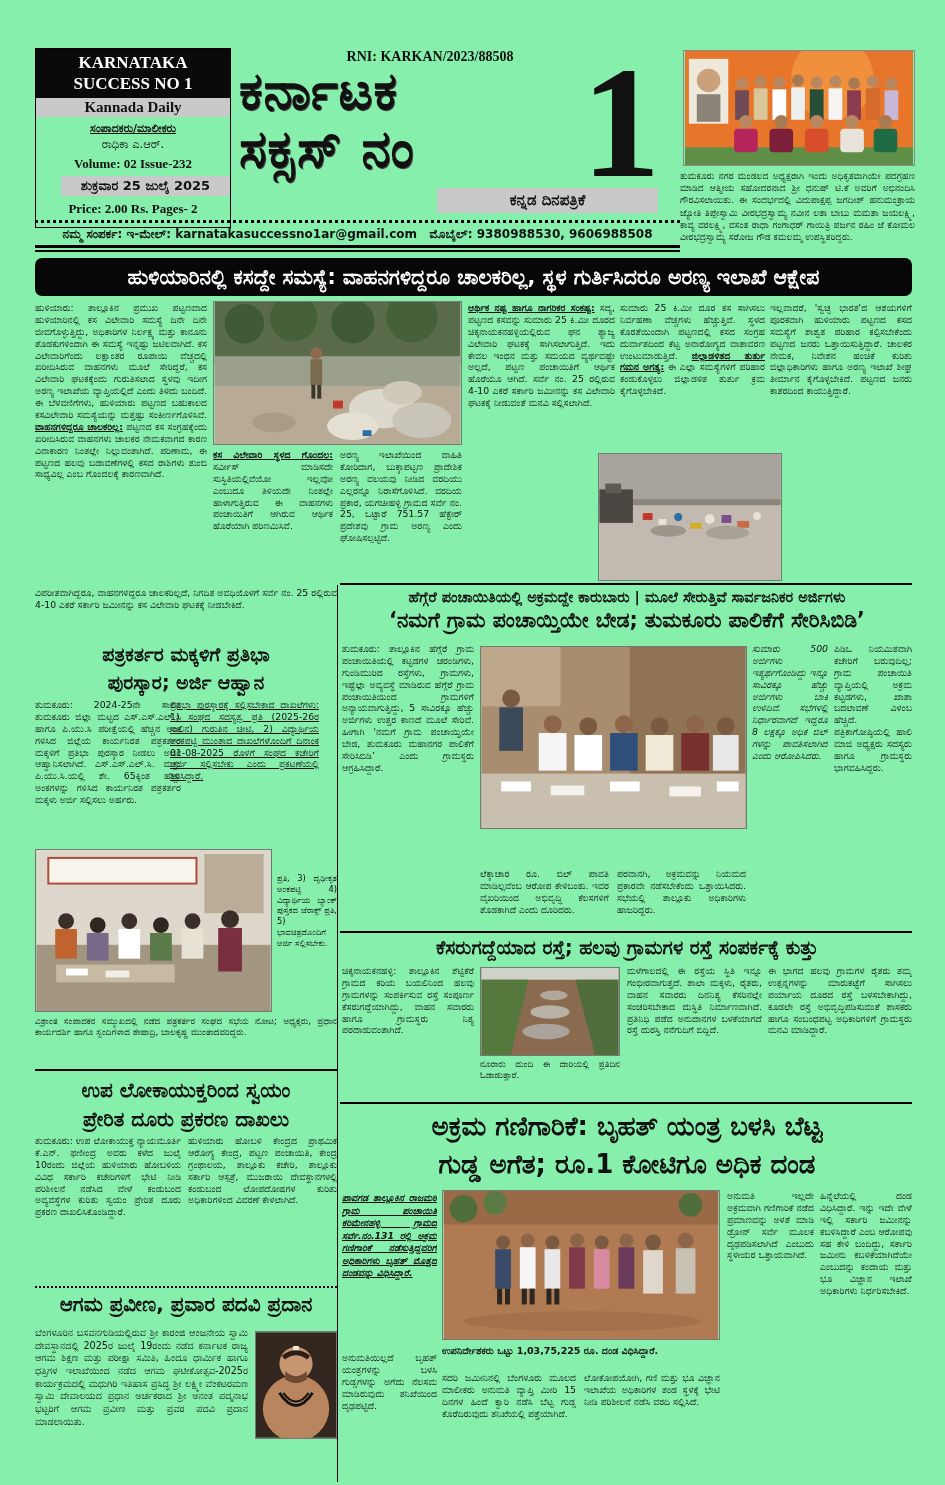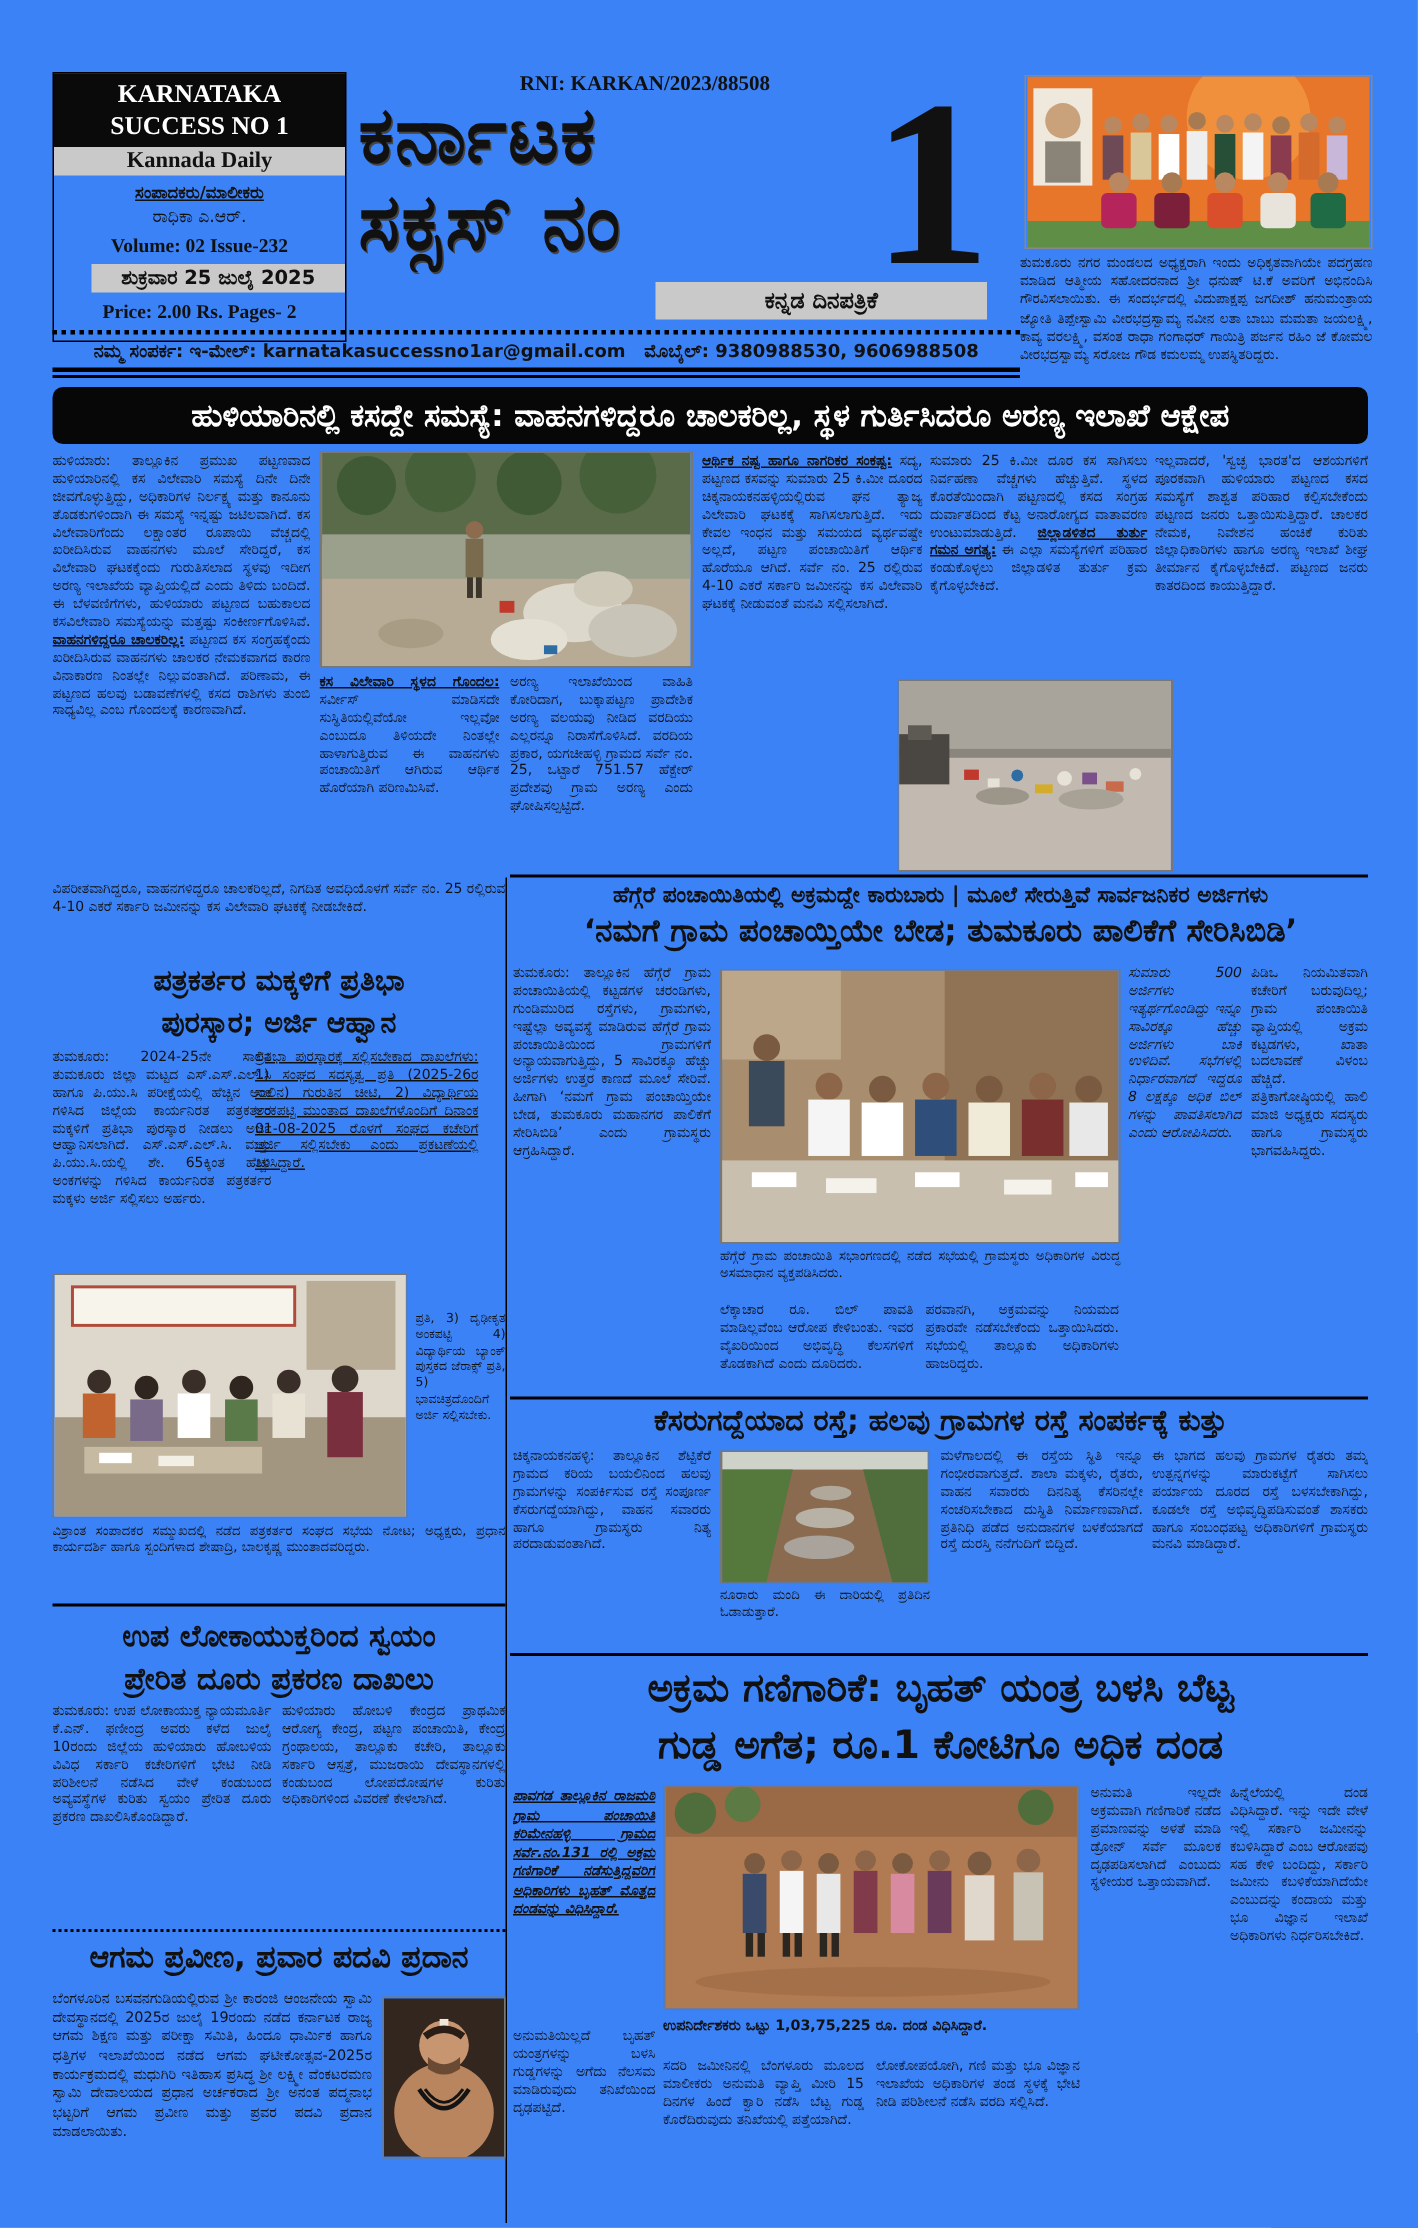--- a/index.html
+++ b/index.html
@@ -1,16 +1,16 @@
 <!DOCTYPE html>
 <html><head>
 <meta charset="utf-8">
 <style>
   html,body{margin:0;padding:0;background:#9a9a9a;}
-  .page{position:relative;width:945px;height:1485px;background:#3b82f6;margin:0 auto;
+  .page{position:relative;width:945px;height:1485px;background:#86efac;margin:0 auto;
         font-family:"DejaVu Sans",sans-serif;color:#111;overflow:hidden;}
   .abs{position:absolute;box-sizing:border-box;}
   .just{text-align:justify;font-size:9.3px;line-height:1.28;overflow:hidden;}
   .sub{font-weight:bold;text-decoration:underline;}
   .serif{font-family:"Liberation Serif","DejaVu Serif",serif;}
   .ctr{text-align:center;}
   .b{font-weight:bold;}
   .rule{background:#000;}
   .dotted{border-top:3px dotted #000;}
   .dotted2{border-top:2px dotted #000;}
@@ -200,21 +200,20 @@
         <rect x="234" y="89" width="26" height="36" fill="#e8e8e8"></rect>
     </g>
     <rect y="128" width="267" height="55" fill="#c9bfae"></rect>
     <rect x="20" y="136" width="30" height="10" fill="#fff"></rect>
       <rect x="70" y="140" width="34" height="10" fill="#f4f2ea"></rect>
     <rect x="130" y="136" width="30" height="10" fill="#fff"></rect>
       <rect x="190" y="141" width="32" height="10" fill="#f4f2ea"></rect>
     <rect x="238" y="136" width="22" height="10" fill="#fff"></rect>
   </svg>
 
-  <div class="abs cap" style="left:480px;top:833px;width:267px;height:30px;">ಹೆಗ್ಗೆರೆ ಗ್ರಾಮ ಪಂಚಾಯಿತಿ ಸಭಾಂಗಣದಲ್ಲಿ ನಡೆದ ಸಭೆಯಲ್ಲಿ ಗ್ರಾಮಸ್ಥರು ಅಧಿಕಾರಿಗಳ ವಿರುದ್ಧ ಅಸಮಾಧಾನ ವ್ಯಕ್ತಪಡಿಸಿದರು.</div>
 
   <div class="abs just" style="left:480px;top:868px;width:129px;height:62px;">ಲೆಕ್ಕಾಚಾರ ರೂ. ಬಿಲ್ ಪಾವತಿ ಮಾಡಿಲ್ಲವೆಂಬ ಆರೋಪ ಕೇಳಿಬಂತು. ಇವರ ವೈಖರಿಯಿಂದ ಅಭಿವೃದ್ಧಿ ಕೆಲಸಗಳಿಗೆ ತೊಡಕಾಗಿದೆ ಎಂದು ದೂರಿದರು.</div>
   <div class="abs just" style="left:617px;top:868px;width:129px;height:62px;">ಪರವಾನಗಿ, ಅಕ್ರಮವನ್ನು ನಿಯಮದ ಪ್ರಕಾರವೇ ನಡೆಸಬೇಕೆಂದು ಒತ್ತಾಯಿಸಿದರು. ಸಭೆಯಲ್ಲಿ ತಾಲ್ಲೂಕು ಅಧಿಕಾರಿಗಳು ಹಾಜರಿದ್ದರು.</div>
 
   <div class="abs just" style="left:752px;top:643px;width:76px;height:288px;font-style:italic;">ಸುಮಾರು 500 ಅರ್ಜಿಗಳು ಇತ್ಯರ್ಥಗೊಂಡಿದ್ದು ಇನ್ನೂ ಸಾವಿರಕ್ಕೂ ಹೆಚ್ಚು ಅರ್ಜಿಗಳು ಬಾಕಿ ಉಳಿದಿವೆ. ಸಭೆಗಳಲ್ಲಿ ನಿರ್ಧಾರವಾಗದೆ ಇದ್ದರೂ 8 ಲಕ್ಷಕ್ಕೂ ಅಧಿಕ ಬಿಲ್ ಗಳನ್ನು ಪಾವತಿಸಲಾಗಿದೆ ಎಂದು ಆರೋಪಿಸಿದರು.</div>
   <div class="abs just" style="left:834px;top:643px;width:78px;height:288px;">ಪಿಡಿಒ ನಿಯಮಿತವಾಗಿ ಕಚೇರಿಗೆ ಬರುವುದಿಲ್ಲ; ಗ್ರಾಮ ಪಂಚಾಯಿತಿ ವ್ಯಾಪ್ತಿಯಲ್ಲಿ ಅಕ್ರಮ ಕಟ್ಟಡಗಳು, ಖಾತಾ ಬದಲಾವಣೆ ವಿಳಂಬ ಹೆಚ್ಚಿದೆ. ಪತ್ರಿಕಾಗೋಷ್ಠಿಯಲ್ಲಿ ಹಾಲಿ ಮಾಜಿ ಅಧ್ಯಕ್ಷರು ಸದಸ್ಯರು ಹಾಗೂ ಗ್ರಾಮಸ್ಥರು ಭಾಗವಹಿಸಿದ್ದರು.</div>
 
   <div class="abs rule" style="left:340px;top:931px;width:572px;height:1.5px;"></div>
 
   <div class="abs ctr b" style="left:342px;top:936px;width:570px;font-size:19px;">ಕೆಸರುಗದ್ದೆಯಾದ ರಸ್ತೆ; ಹಲವು ಗ್ರಾಮಗಳ ರಸ್ತೆ ಸಂಪರ್ಕಕ್ಕೆ ಕುತ್ತು</div>

